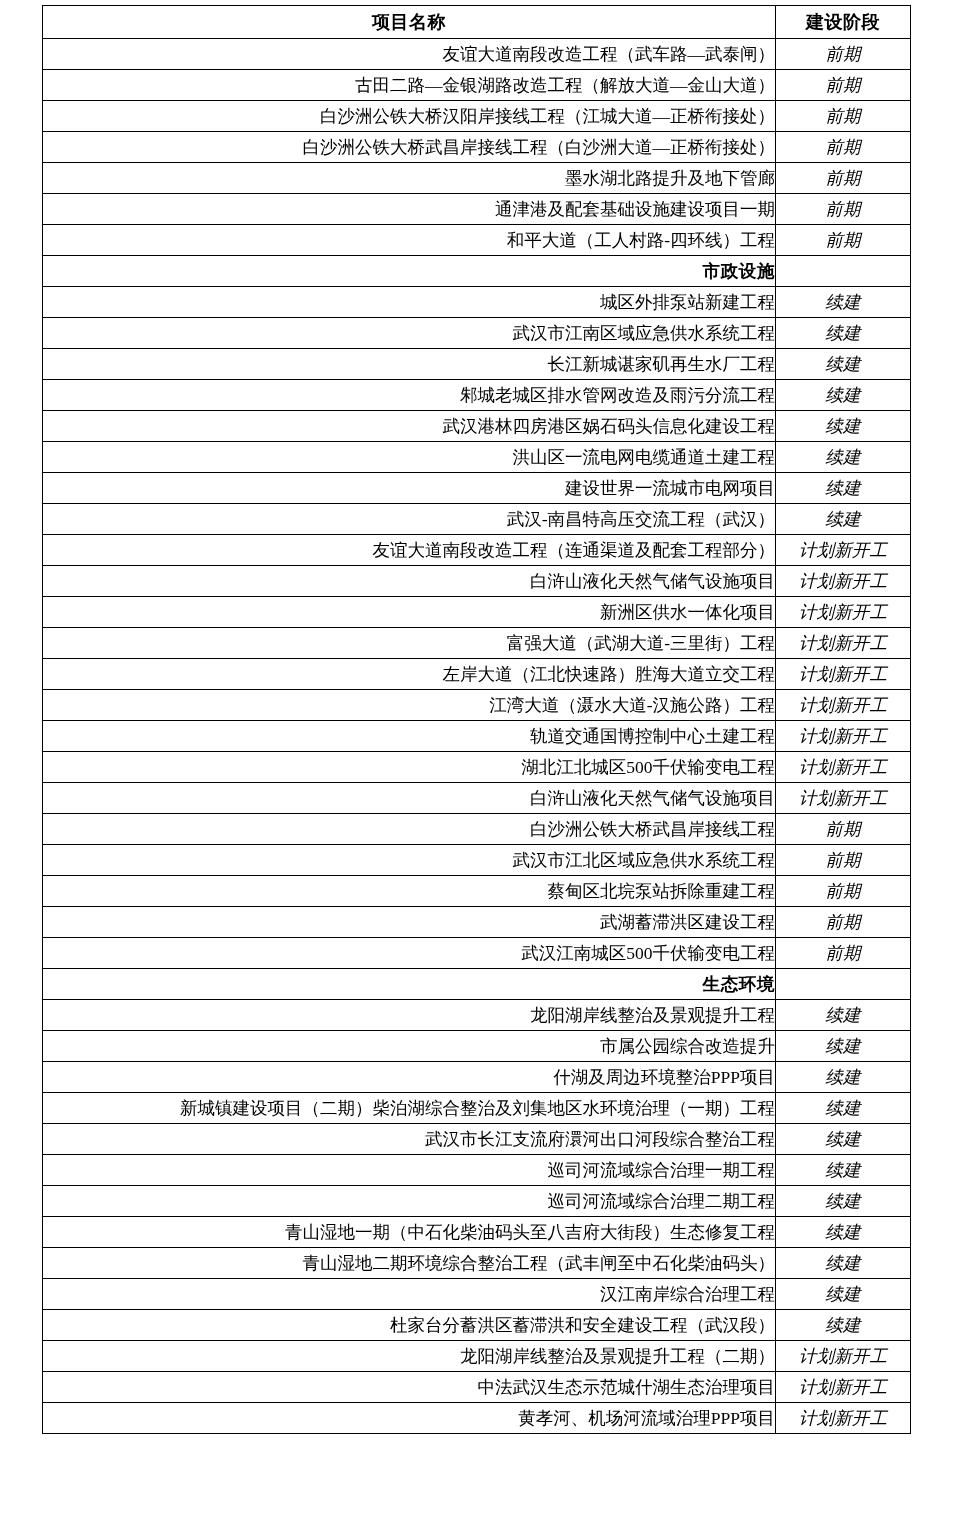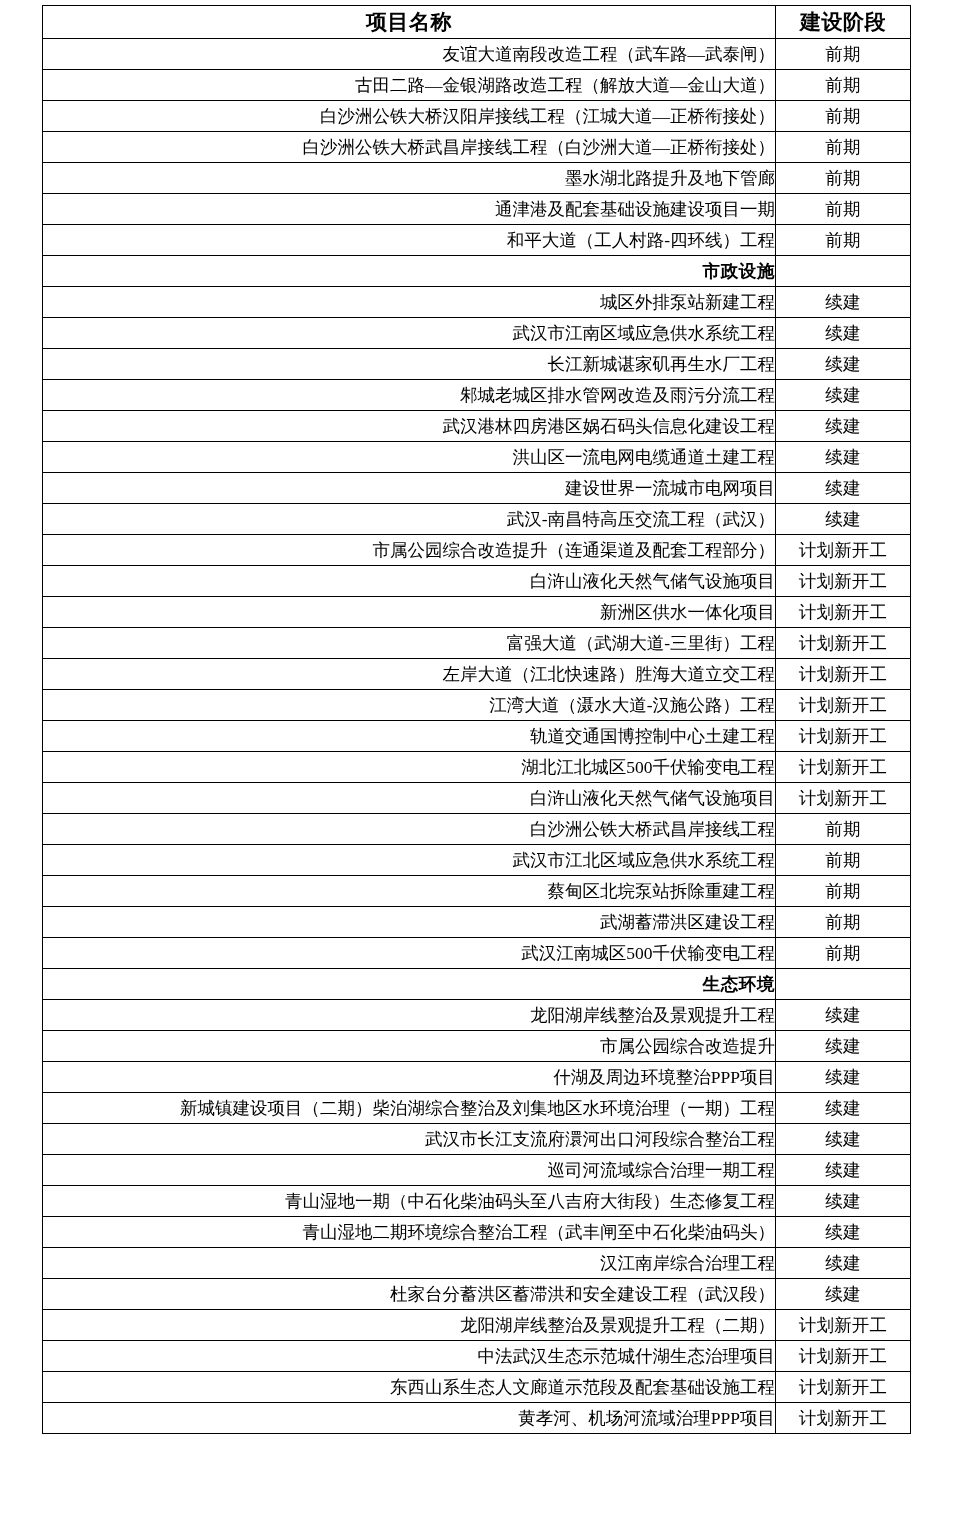--- a/index.html
+++ b/index.html
@@ -44,30 +44,31 @@
     font-size: 17.5px;
     vertical-align: middle;
     white-space: nowrap;
     overflow: hidden;
   }
   table.project-table thead th {
     height: 32px;
     line-height: 32px;
     font-weight: bold;
     text-align: center;
-    font-size: 21px;
+    font-size: 18px;
     letter-spacing: 0.5px;
   }
   td.name-cell {
     text-align: right;
     padding-left: 7px;
   }
   td.stage-cell {
     text-align: center;
     letter-spacing: 0.2px;
+    font-style: italic;
   }
   tr.section-row td.name-cell {
     font-weight: bold;
     letter-spacing: 0.6px;
     padding-left: 30px;
   }
   tr.section-row td.stage-cell {
     
   }
 </style>
@@ -146,21 +147,21 @@
           </tr>
           <tr>
             <td class="name-cell">建设世界一流城市电网项目</td>
             <td class="stage-cell">续建</td>
           </tr>
           <tr>
             <td class="name-cell">武汉-南昌特高压交流工程（武汉）</td>
             <td class="stage-cell">续建</td>
           </tr>
           <tr>
-            <td class="name-cell">市属公园综合改造提升（连通渠道及配套工程部分）</td>
+            <td class="name-cell">友谊大道南段改造工程（连通渠道及配套工程部分）</td>
             <td class="stage-cell">计划新开工</td>
           </tr>
           <tr>
             <td class="name-cell">白浒山液化天然气储气设施项目</td>
             <td class="stage-cell">计划新开工</td>
           </tr>
           <tr>
             <td class="name-cell">新洲区供水一体化项目</td>
             <td class="stage-cell">计划新开工</td>
           </tr>
@@ -230,20 +231,24 @@
           </tr>
           <tr>
             <td class="name-cell">武汉市长江支流府澴河出口河段综合整治工程</td>
             <td class="stage-cell">续建</td>
           </tr>
           <tr>
             <td class="name-cell">巡司河流域综合治理一期工程</td>
             <td class="stage-cell">续建</td>
           </tr>
           <tr>
+            <td class="name-cell">巡司河流域综合治理二期工程</td>
+            <td class="stage-cell">续建</td>
+          </tr>
+          <tr>
             <td class="name-cell">青山湿地一期（中石化柴油码头至八吉府大街段）生态修复工程</td>
             <td class="stage-cell">续建</td>
           </tr>
           <tr>
             <td class="name-cell">青山湿地二期环境综合整治工程（武丰闸至中石化柴油码头）</td>
             <td class="stage-cell">续建</td>
           </tr>
           <tr>
             <td class="name-cell">汉江南岸综合治理工程</td>
             <td class="stage-cell">续建</td>
@@ -251,24 +256,20 @@
           <tr>
             <td class="name-cell">杜家台分蓄洪区蓄滞洪和安全建设工程（武汉段）</td>
             <td class="stage-cell">续建</td>
           </tr>
           <tr>
             <td class="name-cell">龙阳湖岸线整治及景观提升工程（二期）</td>
             <td class="stage-cell">计划新开工</td>
           </tr>
           <tr>
             <td class="name-cell">中法武汉生态示范城什湖生态治理项目</td>
-            <td class="stage-cell">计划新开工</td>
-          </tr>
-          <tr>
-            <td class="name-cell">东西山系生态人文廊道示范段及配套基础设施工程</td>
             <td class="stage-cell">计划新开工</td>
           </tr>
           <tr>
             <td class="name-cell">黄孝河、机场河流域治理PPP项目</td>
             <td class="stage-cell">计划新开工</td>
           </tr>
         </tbody>
     </table>
   </div>
 </div>

